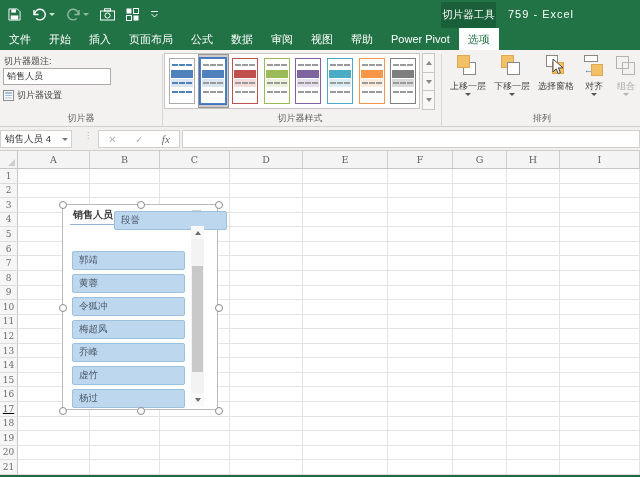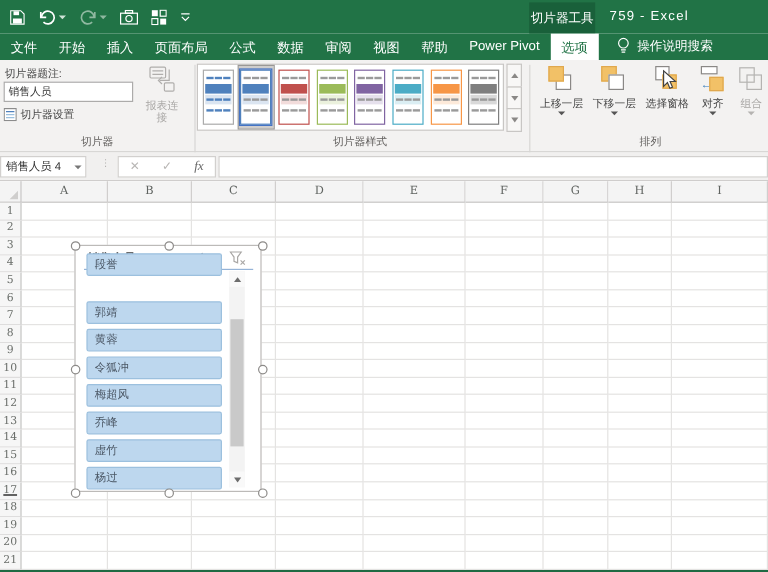--- a/index.html
+++ b/index.html
@@ -155,56 +155,33 @@
       <div class="tab">插入</div>
       <div class="tab">页面布局</div>
       <div class="tab">公式</div>
       <div class="tab">数据</div>
       <div class="tab">审阅</div>
       <div class="tab">视图</div>
       <div class="tab">帮助</div>
       <div class="tab">Power Pivot</div>
       <div class="tab active">选项</div>
     </div>
-  <div class="tellme">
-    <span>
-      <svg width="11" height="14" viewBox="0 0 11 14">
-          <circle cx="5.5" cy="5" r="4" fill="none" stroke="#fff"></circle>
-          <line x1="3.5" y1="10.5" x2="7.5" y2="10.5" stroke="#fff"></line>
-          <line x1="4" y1="12.5" x2="7" y2="12.5" stroke="#fff"></line>
-        </svg>
-    </span>
-    <span>操作说明搜索</span>
-  </div>
 
   <div class="ribbon">
 
     <div class="small9" style="position:absolute;left:4px;top:5px;text-align:center;">切片器题注:</div>
     <input class="cap-input" value="销售人员" style="">
     <div class="rib-btn-small" style="left:3px;top:39px;">
       <svg width="11" height="11" viewBox="0 0 11 11">
           <rect x="0.5" y="0.5" width="10" height="10" fill="#fff" stroke="#8c8c8c"></rect>
           <line x1="2" y1="3" x2="9" y2="3" stroke="#4f81bd"></line>
           <line x1="2" y1="5.5" x2="9" y2="5.5" stroke="#9cc0de"></line>
           <line x1="2" y1="8" x2="9" y2="8" stroke="#9cc0de"></line>
         </svg>
       <span>切片器设置</span>
-    </div>
-    <div class="bigbtn disabled" style="left:111px;width:48px;">
-      <div class="bicon" style="width:24px;">
-        <svg width="24" height="24" viewBox="0 0 24 24">
-            <rect x="2" y="2" width="13" height="9" rx="1" fill="none" stroke="#b0aeac"></rect>
-            <line x1="4" y1="5" x2="13" y2="5" stroke="#b0aeac"></line>
-            <line x1="4" y1="8" x2="13" y2="8" stroke="#b0aeac"></line>
-            <path d="M18 4v9h-8" fill="none" stroke="#b0aeac"></path>
-            <path d="M12 10l-3 3 3 3" fill="none" stroke="#b0aeac"></path>
-            <rect x="14" y="15" width="8" height="7" rx="1" fill="none" stroke="#b0aeac"></rect>
-          </svg>
-      </div>
-      <div class="blabel" style="width:30px;margin:0 auto;">报表连接</div>
     </div>
     <div class="grouplabel" style="left:0;width:162px;">切片器</div>
     <div class="gsep" style="left:162px;"></div>
 
     <div class="gallery">
         <div class="thumb-wrap">
           <div class="thumb">
             <div class="trow">
               <span class="dash" style="background: rgb(79, 129, 189);"></span>
               <span class="dash" style="background: rgb(79, 129, 189);"></span>
@@ -725,21 +702,21 @@
     </div>
     <div class="sl-cf">
       <svg width="14" height="13" viewBox="0 0 14 13">
           <path d="M1 1h9L7 5.2V10L4 8.8V5.2z" fill="none" stroke="#a9a7a5"></path>
           <line x1="9.5" y1="8" x2="13" y2="11.5" stroke="#a9a7a5"></line>
           <line x1="13" y1="8" x2="9.5" y2="11.5" stroke="#a9a7a5"></line>
         </svg>
     </div>
     <div class="sl-underline"></div>
     <div>
-        <div class="slicer-item" style="top: 6px;">段誉</div>
+        <div class="slicer-item" style="top: 6px; margin-left: 42px;">段誉</div>
         <div class="slicer-item" style="top: 46px;">郭靖</div>
         <div class="slicer-item" style="top: 69px;">黄蓉</div>
         <div class="slicer-item" style="top: 92px;">令狐冲</div>
         <div class="slicer-item" style="top: 115px;">梅超风</div>
         <div class="slicer-item" style="top: 138px;">乔峰</div>
         <div class="slicer-item" style="top: 161px;">虚竹</div>
         <div class="slicer-item" style="top: 184px;">杨过</div>
       </div>
     <div class="sl-scroll">
       <div class="sl-up">

